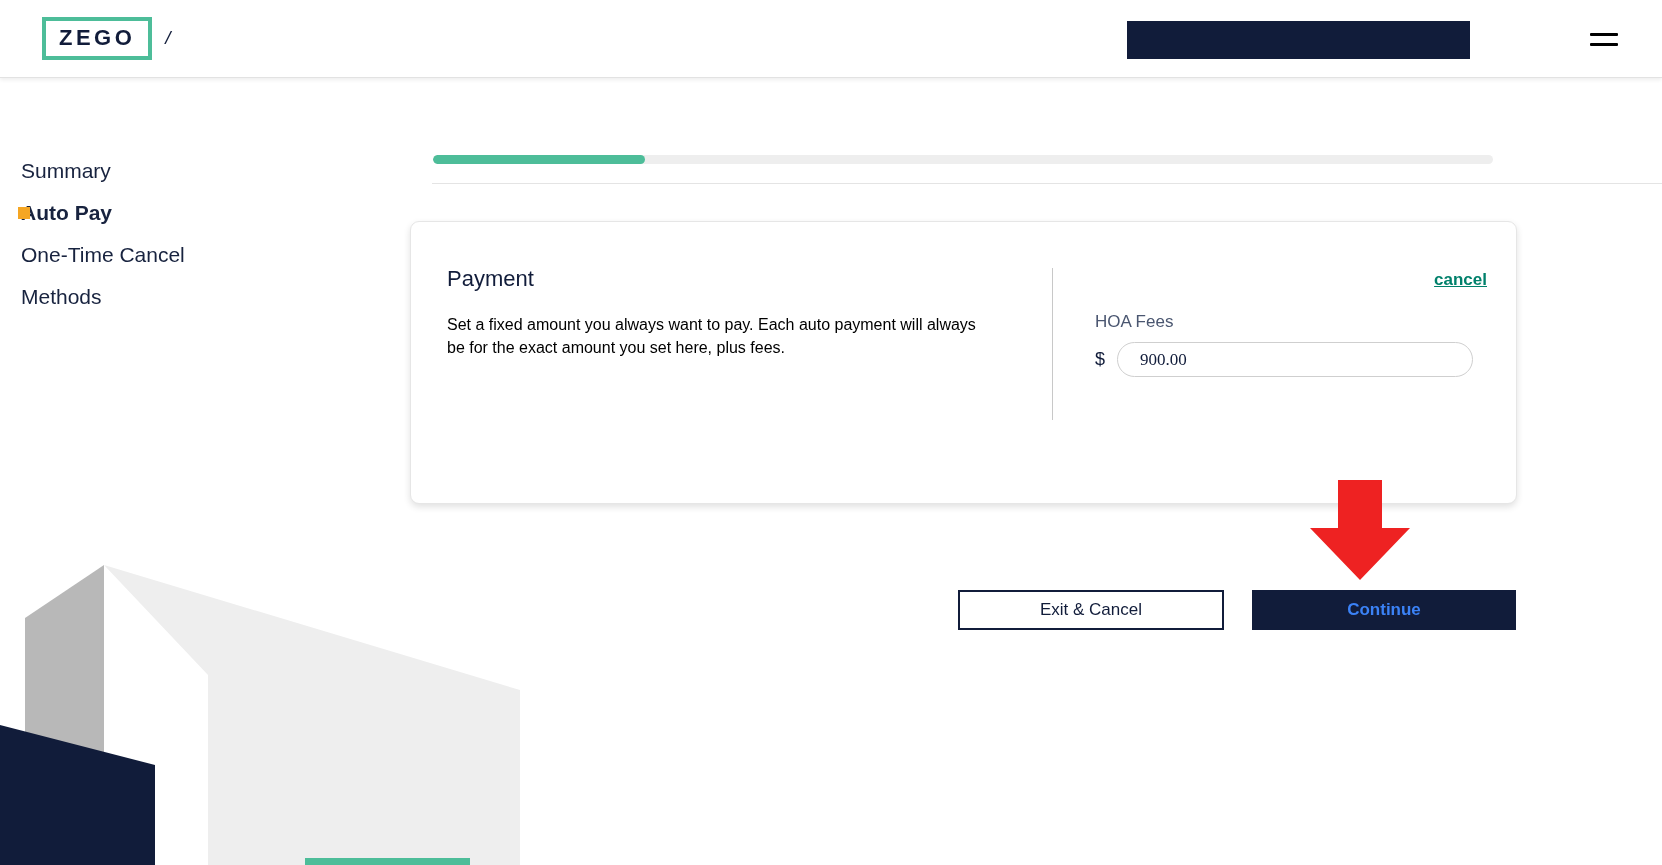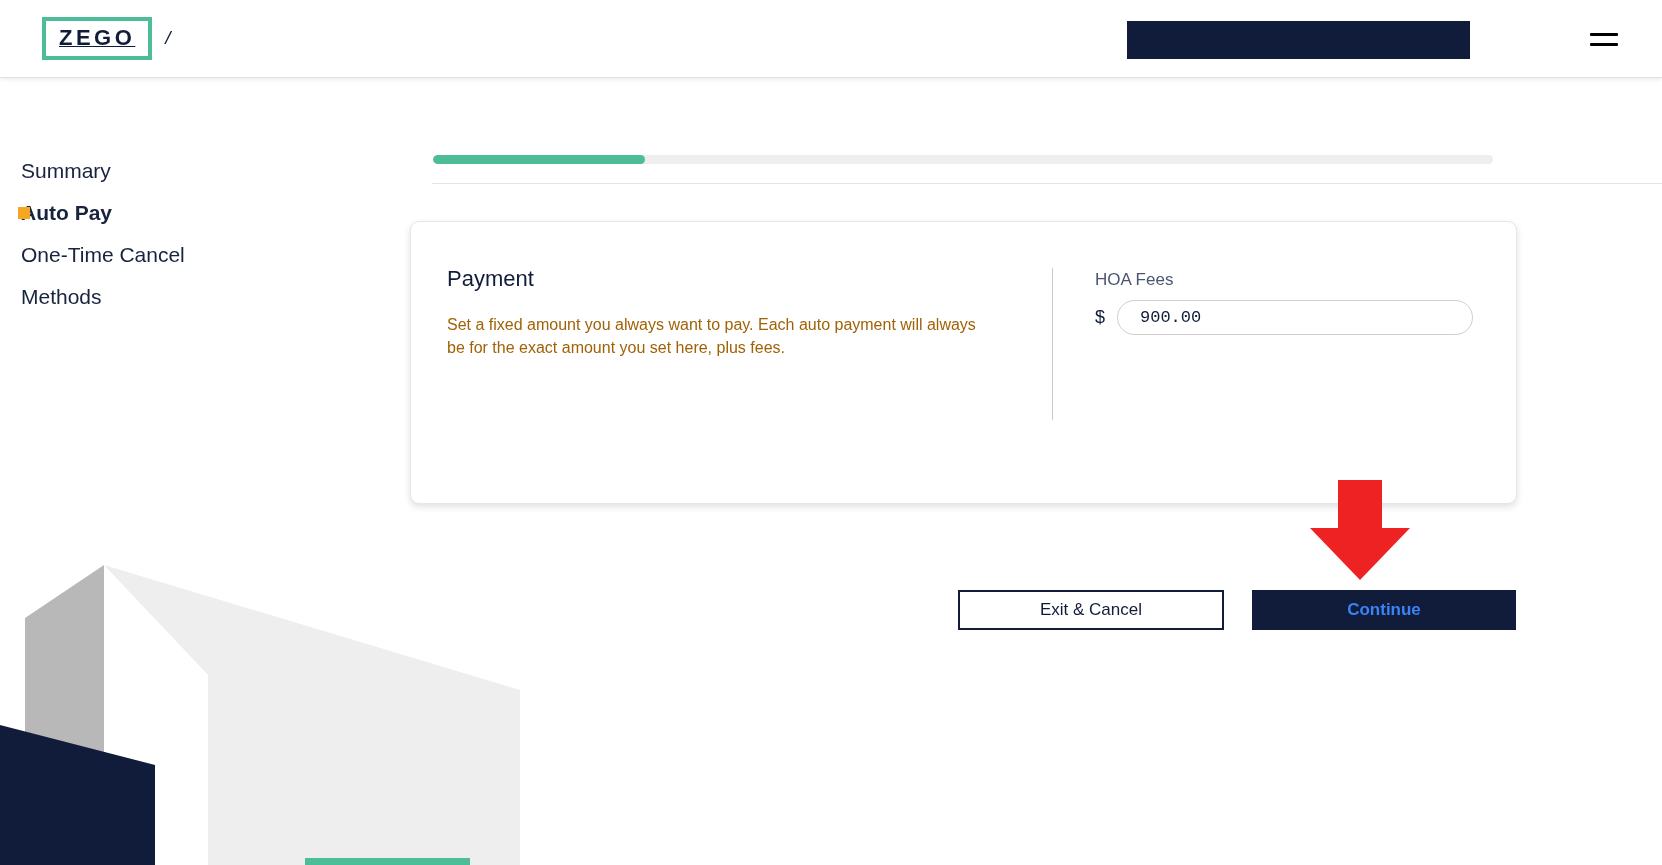--- a/index.html
+++ b/index.html
@@ -35,21 +35,20 @@
     top: 17px;
     display: flex;
     align-items: center;
     gap: 13px;
   }
 
   #brand-logo {
     border: 4px solid #4dbd99;
     padding: 6px 13px 7px 13px;
     line-height: 1;
-    text-decoration: underline;
   }
 
   #brand-logo-text {
     font-size: 22px;
     font-weight: bold;
     letter-spacing: 3.5px;
     color: #111c3a;
     font-family: "Liberation Sans", sans-serif;
   }
 
@@ -204,21 +203,21 @@
   #payment-heading {
     font-size: 22px;
     color: #111c3a;
     font-weight: 400;
     margin-bottom: 22px;
   }
 
   #payment-description {
     font-size: 16px;
     line-height: 1.42;
-    color: #a16207;
+    color: #000000;
     max-width: 545px;
   }
 
   #card-divider {
     position: absolute;
     left: 641px;
     top: 46px;
     width: 1px;
     height: 152px;
     background: #c8c8c8;
@@ -261,21 +260,21 @@
   }
 
   #amount-input {
     width: 356px;
     height: 35px;
     border: 1px solid #cfcfcf;
     border-radius: 18px;
     padding: 0 22px;
     font-size: 17px;
     color: #111c3a;
-    font-family: Liberation Mono, monospace;
+    font-family: Liberation Serif, serif;
     background: #ffffff;
     outline: none;
   }
 
   
   #footer-actions {
     position: absolute;
     left: 548px;
     top: 512px;
     display: flex;
@@ -374,20 +373,21 @@
   <section id="payment-card">
 
     <div id="card-left">
       <h2 id="payment-heading">Payment</h2>
       <p id="payment-description">Set a fixed amount you always want to pay. Each auto payment will always be for the exact amount you set here, plus fees.</p>
     </div>
 
     <div id="card-divider"></div>
 
     <div id="card-right">
+      <a id="cancel-link">cancel</a>
       <div id="amount-label">HOA Fees</div>
       <div id="amount-row">
         <span id="currency-symbol">$</span>
         <input id="amount-input" type="text" value="900.00" style="">
       </div>
     </div>
 
   </section>
 
   <div id="footer-actions">

